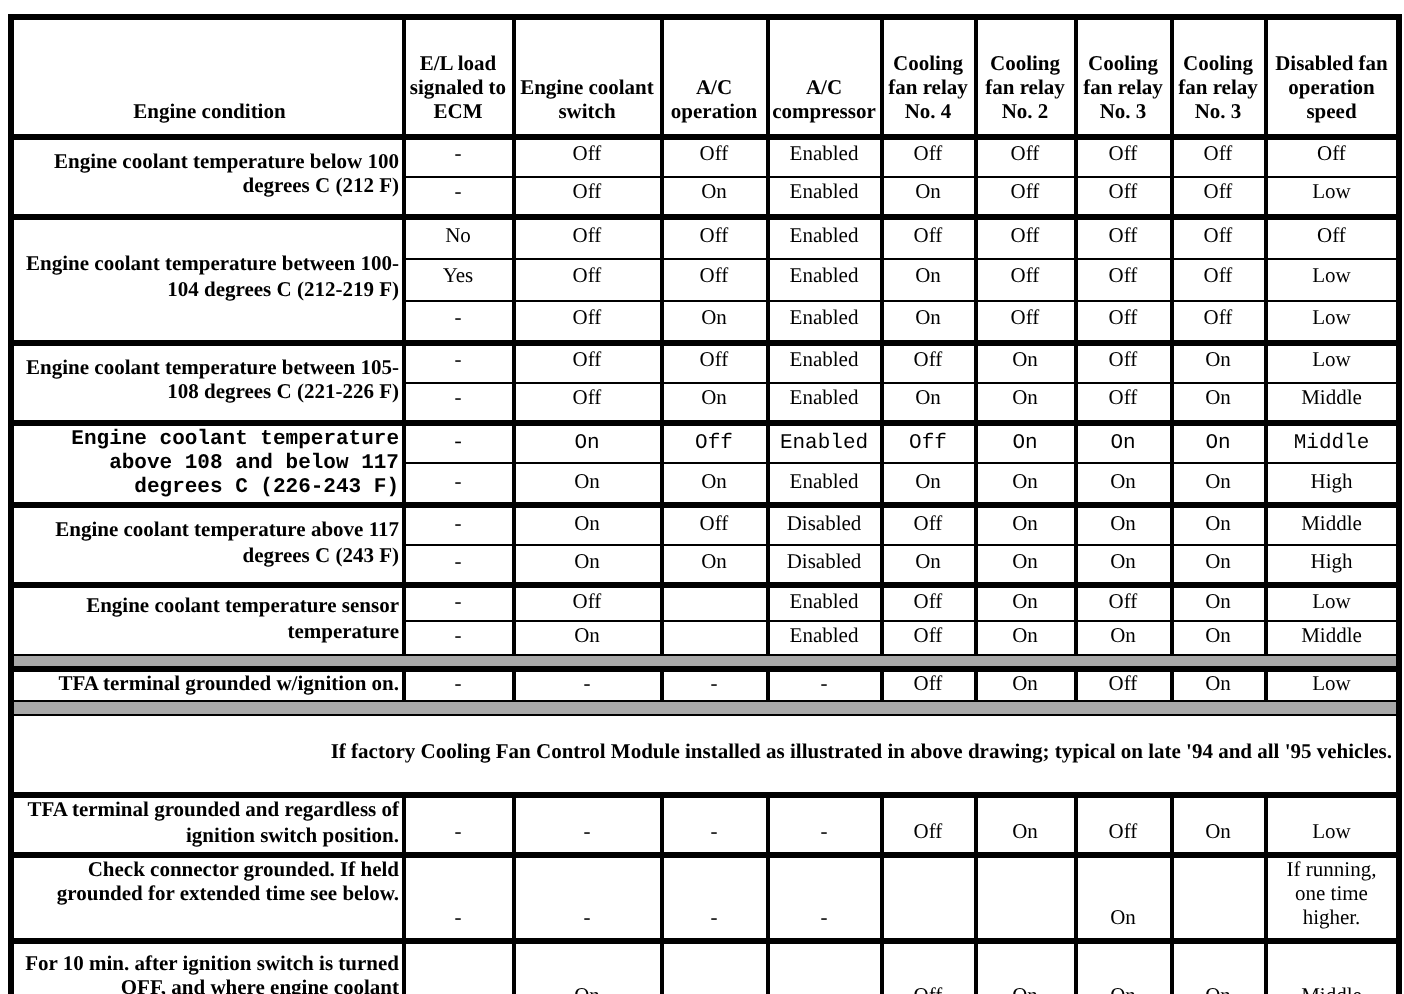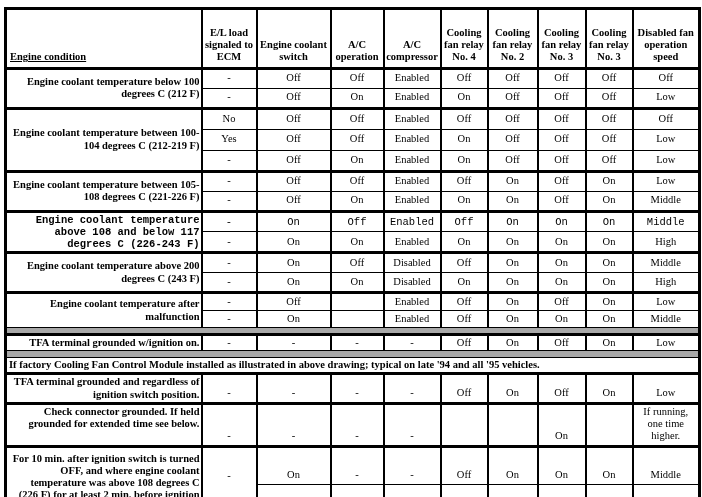--- a/index.html
+++ b/index.html
@@ -10,37 +10,37 @@
   table.fan { border-collapse:collapse; table-layout:fixed; width:694px; border:3px solid #000; background:#fff; }
   th, td {
     border-left:2px solid #000; border-right:2px solid #000;
     border-top:1px solid #000; border-bottom:1px solid #000;
     font-size:10.5px; line-height:1.16; overflow:hidden; color:#000;
   }
   thead th {
     font-weight:bold; text-align:center; vertical-align:bottom;
     padding:17px 1px 3px 1px; border-bottom:3px solid #000;
   }
-  thead th.first { text-align:left; padding-left:3px;text-decoration:underline; }
+  thead th.first { text-align:center; padding-left:3px; }
 
   td.cond {
     font-weight:bold; text-align:right; vertical-align:middle;
     padding:1px 1px 1px 2px;
   }
   td.cond.cond-top { vertical-align:top; }
   td.val { text-align:center; vertical-align:middle; padding:1px 2px; }
   tr.vb td.val { vertical-align:bottom; padding-bottom:3px; }
   tr.thick-top td { border-top:3px solid #000; }
 
   td.bar {
     background:#a8a8a8; padding:0; height:7px;
     border-top:1.5px solid #000; border-bottom:1.5px solid #000;
   }
   td.section {
-    font-weight:bold; text-align:left; vertical-align:middle; padding:1px 2px;
+    font-weight:bold; text-align:right; vertical-align:middle; padding:13px 2px;
   }
   td.no-bb { border-bottom:none; }
   td.no-bt { border-top:none; }
 </style>
 </head>
 <body>
 
 <div class="page">
   <table class="fan">
     <colgroup id="cols">
@@ -167,21 +167,21 @@
           <td class="val">On</td>
           <td class="val">On</td>
           <td class="val">Enabled</td>
           <td class="val">On</td>
           <td class="val">On</td>
           <td class="val">On</td>
           <td class="val">On</td>
           <td class="val">High</td>
         </tr>
         <tr class="thick-top" style="height: 20px;">
-          <td class="cond" rowspan="2">Engine coolant temperature above 200 degrees C (243 F)</td>
+          <td class="cond" rowspan="2">Engine coolant temperature above 117 degrees C (243 F)</td>
           <td class="val">-</td>
           <td class="val">On</td>
           <td class="val">Off</td>
           <td class="val">Disabled</td>
           <td class="val">Off</td>
           <td class="val">On</td>
           <td class="val">On</td>
           <td class="val">On</td>
           <td class="val">Middle</td>
         </tr>
@@ -190,21 +190,21 @@
           <td class="val">On</td>
           <td class="val">On</td>
           <td class="val">Disabled</td>
           <td class="val">On</td>
           <td class="val">On</td>
           <td class="val">On</td>
           <td class="val">On</td>
           <td class="val">High</td>
         </tr>
         <tr class="thick-top" style="height: 18px;">
-          <td class="cond" rowspan="2">Engine coolant temperature after malfunction</td>
+          <td class="cond" rowspan="2">Engine coolant temperature sensor temperature</td>
           <td class="val">-</td>
           <td class="val">Off</td>
           <td class="val"></td>
           <td class="val">Enabled</td>
           <td class="val">Off</td>
           <td class="val">On</td>
           <td class="val">Off</td>
           <td class="val">On</td>
           <td class="val">Low</td>
         </tr>

